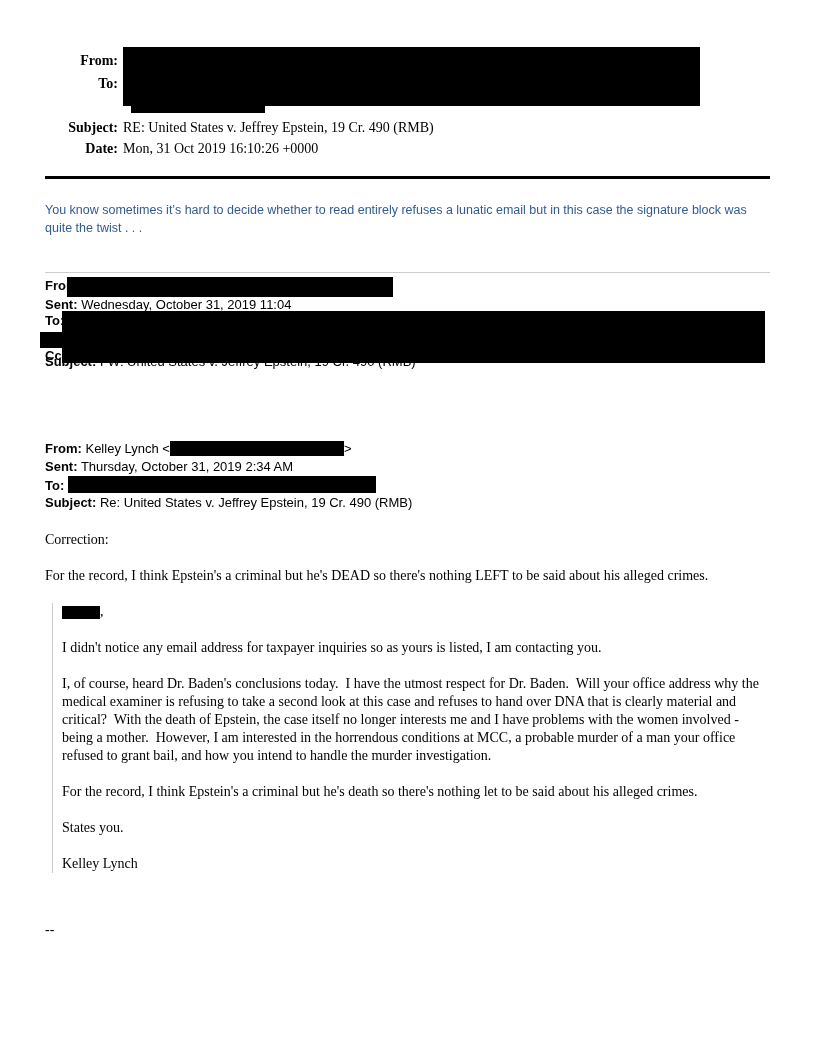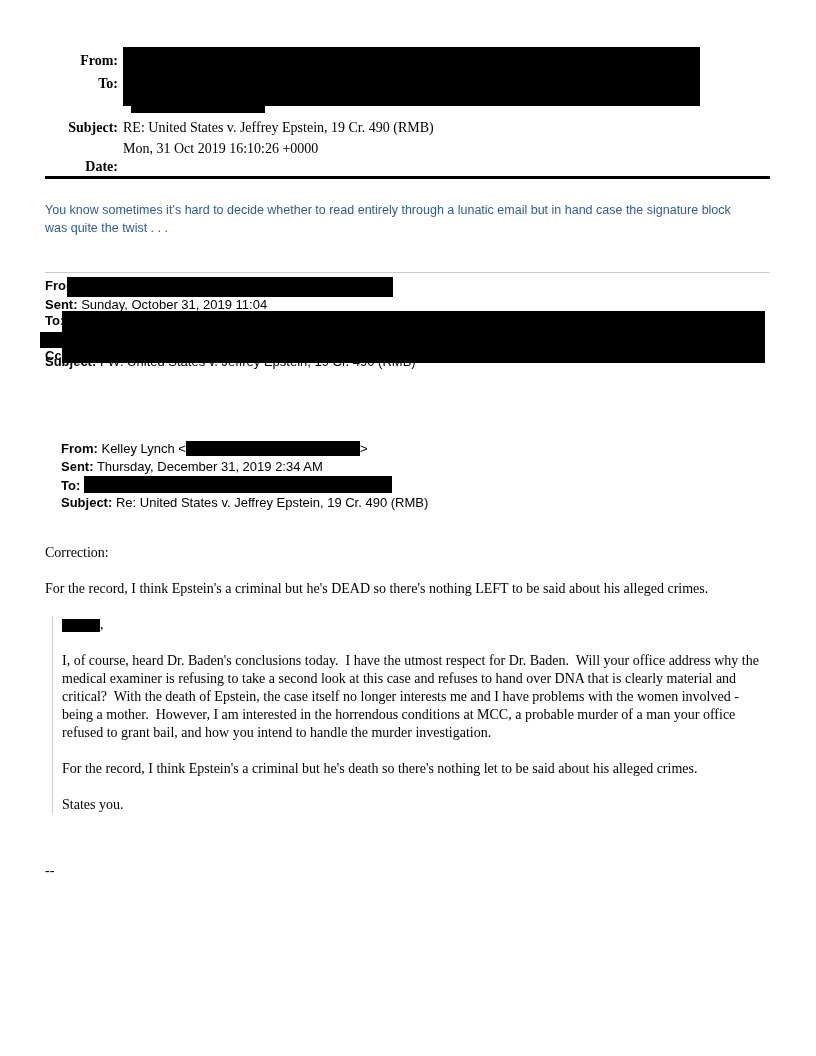--- a/index.html
+++ b/index.html
@@ -48,102 +48,104 @@
 
   
   .hdr-fwd, .hdr-orig {
     position: absolute; left: 45px; width: 725px;
     font-family: "Liberation Sans", "DejaVu Sans", sans-serif;
     font-size: 13px; line-height: 18px;
   }
   .hdr-fwd { top: 277px; height: 110px; }
   .hdr-fwd .row { position: absolute; left: 0; white-space: nowrap; }
   .hdr-orig { top: 440px; height: 76px; }
-  .hdr-orig .row { position: absolute; left: 16px; white-space: nowrap; }
+  .hdr-orig .row { position: absolute; left: 0; white-space: nowrap; }
   .b { font-weight: bold; }
 
   
   .body-main {
     position: absolute; left: 45px; top: 528px; width: 712px;
     font-size: 14px; line-height: 18px;
   }
-  .body-main p { margin: 16px 0 18px 0; white-space: pre-wrap; }
+  .body-main p { margin: 3px 0 18px 0; white-space: pre-wrap; }
   .quote {
     border-left: 1px solid #cccccc;
     margin-left: 7px;
     padding-left: 9px;
     width: 708px;
   }
   .sig-delim { margin-top: 48px; }
 </style>
 </head>
 <body>
 
 <div class="page">
 
   <div class="hdr-top">
     <span class="lbl" style="top:7px">From:</span>
     <span class="lbl" style="top:30px">To:</span>
     <div class="redact-abs" style="left:78px; top:1px; width:577px; height:59px"></div>
     <div class="redact-abs" style="left:86px; top:60px; width:134px; height:7px"></div>
     <span class="lbl" style="top:74px">Subject:</span>
     <span class="val" style="top:74px">RE: United States v. Jeffrey Epstein, 19 Cr. 490 (RMB)</span>
-    <span class="lbl" style="top:113px">Date:</span>
+    <span class="lbl" style="top:95px">Date:</span>
     <span class="val" style="top:95px">Mon, 31 Oct 2019 16:10:26 +0000</span>
   </div>
 
   <div class="rule-thick"></div>
 
-  <div class="reply-note">You know sometimes it’s hard to decide whether to read entirely through a lunatic email but in hand case the signature block was quite the twist . . .</div>
+  <div class="reply-note">You know sometimes it’s hard to decide whether to read entirely refuses a lunatic email but in this case the signature block was quite the twist . . .</div>
 
   <div class="rule-thin"></div>
 
   <div class="hdr-fwd">
     <span class="row b" style="top:0">From</span>
     <div class="redact-abs" style="left:22px; top:0; width:326px; height:20px"></div>
     <div class="row" style="top:19px">
       <span class="b">Sent:</span>
-      <span>Sunday, October 31, 2019 11:04</span>
+      <span>Wednesday, October 31, 2019 11:04</span>
     </div>
     <div class="redact-abs" style="left:17px; top:34px; width:703px; height:52px"></div>
     <div class="redact-abs" style="left:-5px; top:55px; width:32px; height:16px"></div>
     <span class="row b" style="top:35px">To:</span>
     <span class="row b" style="top:70px">Cc:</span>
     <div class="row" style="top:76px">
       <span class="b">Subject:</span>
       <span>FW: United States v. Jeffrey Epstein, 19 Cr. 490 (RMB)</span>
     </div>
   </div>
 
   <div class="hdr-orig">
     <div class="row" style="top:0">
       <span class="b">From:</span>
       <span>Kelley Lynch &lt;</span><span class="redact-inline" style="width:174px; height:15px"></span><span>&gt;</span>
     </div>
     <div class="row" style="top:18px">
       <span class="b">Sent:</span>
-      <span>Thursday, December 31, 2019 2:34 AM</span>
+      <span>Thursday, October 31, 2019 2:34 AM</span>
     </div>
     <div class="row" style="top:36px">
       <span class="b">To:</span>
       <span class="redact-inline" style="width:308px; height:17px"></span>
     </div>
     <div class="row" style="top:54px">
       <span class="b">Subject:</span>
       <span>Re: United States v. Jeffrey Epstein, 19 Cr. 490 (RMB)</span>
     </div>
   </div>
 
   <div class="body-main">
     <p>Correction:</p>
     <p>For the record, I think Epstein's a criminal but he's DEAD so there's nothing LEFT to be said about his alleged crimes.</p>
 
     <blockquote class="quote">
       <p><span class="redact-inline" style="width:38px; height:13px"></span><span>,</span></p>
+      <p>I didn't notice any email address for taxpayer inquiries so as yours is listed, I am contacting you.</p>
       <p>I, of course, heard Dr. Baden's conclusions today.  I have the utmost respect for Dr. Baden.  Will your office address why the medical examiner is refusing to take a second look at this case and refuses to hand over DNA that is clearly material and critical?  With the death of Epstein, the case itself no longer interests me and I have problems with the women involved - being a mother.  However, I am interested in the horrendous conditions at MCC, a probable murder of a man your office refused to grant bail, and how you intend to handle the murder investigation.</p>
       <p>For the record, I think Epstein's a criminal but he's death so there's nothing let to be said about his alleged crimes.</p>
       <p>States you.</p>
+      <p style="margin-bottom:0">Kelley Lynch</p>
     </blockquote>
 
     <div class="sig-delim">--</div>
   </div>
 
 </div>
 
 </body></html>

